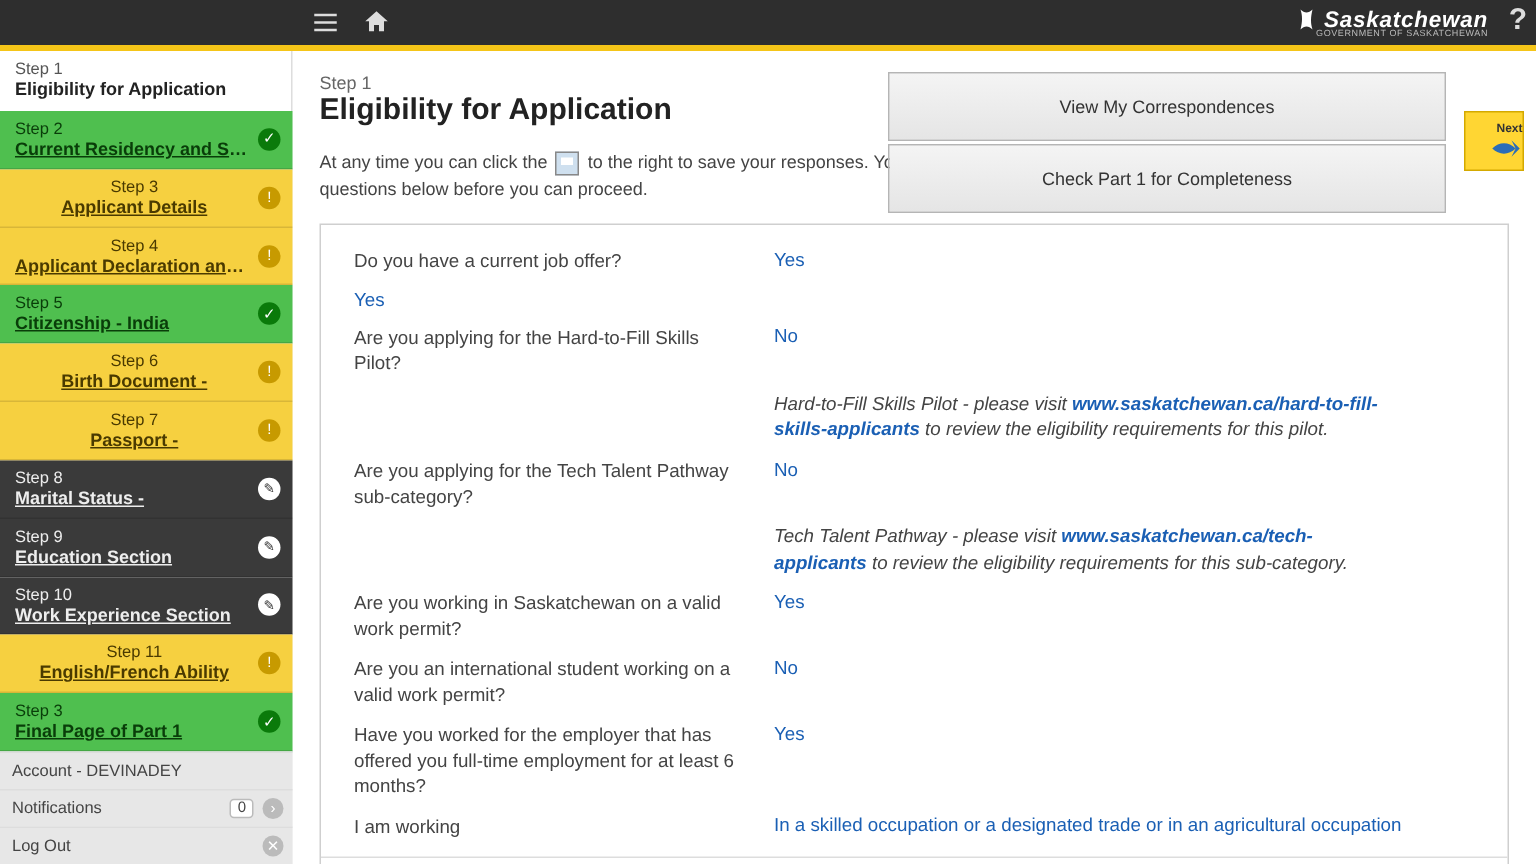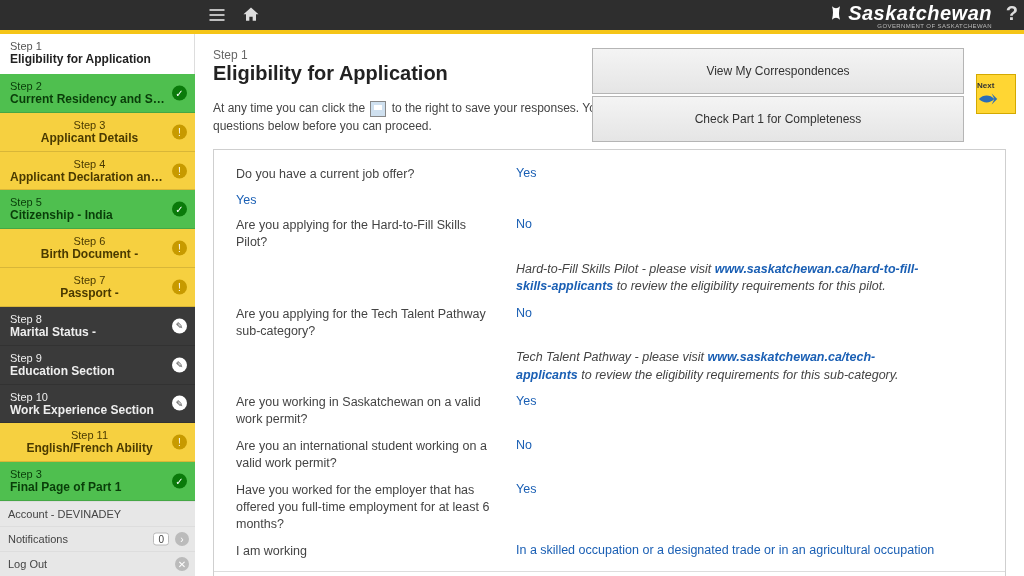--- a/index.html
+++ b/index.html
@@ -1,54 +1,54 @@
 <!DOCTYPE html>
 <html><head>
 <meta charset="utf-8">
 <style>
   * { box-sizing: border-box; margin: 0; padding: 0; font-family: Arial, Helvetica, sans-serif; }
   body { width: 1024px; height: 576px; overflow: hidden; background: #fff; }
   .topbar { height: 30px; background: #2e2e2e; display: flex; align-items: center; padding: 0 8px; position: relative; }
   .topbar .spacer { width: 195px; }
   .hamburger, .home { width: 28px; height: 28px; display: flex; align-items: center; justify-content: center; color: #ddd; margin-right: 6px; cursor: pointer; }
   .brand { position: absolute; right: 32px; top: 0; height: 30px; display: flex; flex-direction: column; align-items: flex-end; justify-content: center; color: #fff; }
-  .brand-main { font-size: 20px; font-style: italic; font-weight: bold; letter-spacing: .5px; display: flex; align-items: center; }
+  .brand-main { font-size: 15px; font-style: italic; font-weight: bold; letter-spacing: .5px; display: flex; align-items: center; }
   .brand-sub { font-size: 6px; color: #bbb; letter-spacing: .4px; margin-top: -2px; }
   .help-icon { position: absolute; right: 6px; top: 2px; color: #ddd; font-size: 20px; font-weight: bold; cursor: pointer; }
   .yellowbar { height: 4px; background: #f5c518; }
 
   .layout { display: flex; height: calc(576px - 34px); }
   .sidebar { width: 195px; background: #f1f1f1; display: flex; flex-direction: column; font-size: 12px; }
   .current-step { background: #fff; padding: 6px 10px 8px; border-right: 1px solid #ddd; }
   .current-step .num { font-size: 11px; color: #555; }
   .current-step .title { font-size: 12px; font-weight: bold; color: #222; }
 
   .step { position: relative; padding: 6px 26px 6px 10px; border-bottom: 1px solid rgba(0,0,0,.12); cursor: pointer; white-space: nowrap; overflow: hidden; text-overflow: ellipsis; }
   .step .num { font-size: 11px; }
-  .step .title { font-size: 12px; font-weight: bold; white-space: nowrap; overflow: hidden; text-overflow: ellipsis; }
+  .step .title { font-size: 12px; font-weight: bold; white-space: nowrap; overflow: hidden; text-overflow: ellipsis; text-decoration: underline; }
   .step.green { background: #4fbf4f; color: #0a3; }
   .step.green .num, .step.green .title { color: #093d09; }
   .step.yellow { background: #f6d040; color: #6a5200; }
   .step.yellow .num, .step.yellow .title { color: #4a3a00; text-align: center; }
   .step.dark { background: #3a3a3a; }
   .step.dark .num, .step.dark .title { color: #eee; }
   .step .badge { position: absolute; right: 8px; top: 50%; transform: translateY(-50%); width: 15px; height: 15px; border-radius: 50%; display: flex; align-items: center; justify-content: center; font-size: 10px; }
   .badge.check { background: #0a7a0a; color: #fff; }
   .badge.warn  { background: #c79a00; color: #fff; }
   .badge.edit  { background: #fff; color: #333; font-size: 9px; }
 
   .side-links { margin-top: auto; }
   .side-link { position: relative; padding: 6px 26px 6px 8px; border-top: 1px solid #ddd; background: #e7e7e7; font-size: 11px; color: #444; cursor: pointer; }
   .side-link .chev { position: absolute; right: 6px; top: 50%; transform: translateY(-50%); width: 14px; height: 14px; border-radius: 50%; background: #bbb; display: flex; align-items: center; justify-content: center; color: #fff; font-size: 10px; }
   .side-link .count { position: absolute; right: 26px; top: 50%; transform: translateY(-50%); font-size: 10px; border: 1px solid #bbb; border-radius: 3px; padding: 0 4px; background: #fff; }
 
   .main { flex: 1; padding: 14px 18px 10px 18px; position: relative; overflow: hidden; }
   .action-buttons { position: absolute; right: 60px; top: 14px; width: 372px; }
   .action-btn { width: 100%; height: 46px; border: 1px solid #b5b5b5; background: linear-gradient(#f4f4f4,#e5e5e5); font-size: 12px; font-weight: normal; color: #333; cursor: pointer; margin-bottom: 2px; }
-  .next-box { position: absolute; right: 8px; top: 40px; width: 40px; height: 40px; background: #ffd633; border: 1px solid #d4a900; display: flex; flex-direction: column; align-items: flex-start; justify-content: center; cursor: pointer; }
+  .next-box { position: absolute; right: 8px; top: 40px; width: 40px; height: 40px; background: #ffd633; border: 1px solid #d4a900; display: flex; flex-direction: column; align-items: flex-end; justify-content: center; cursor: pointer; }
   .next-box .lbl { font-size: 8px; font-weight: bold; color: #333; }
   .next-box svg { width: 22px; height: 18px; }
 
   .heading-step { color: #666; font-size: 12px; }
   .heading-title { font-size: 20px; font-weight: bold; color: #222; margin-bottom: 14px; }
   .intro { font-size: 12px; color: #444; line-height: 1.5; margin-bottom: 14px; max-width: 560px; }
   .intro .save-ico { display: inline-block; vertical-align: middle; width: 16px; height: 16px; border: 1px solid #888; background: #cfe0ef; position: relative; margin: 0 2px; }
   .intro .save-ico::after { content:""; position:absolute; top:3px; left:3px; right:3px; height:5px; background:#fff; }
 
   .panel { border: 1px solid #cfcfcf; padding: 16px 22px 14px; font-size: 12.5px; color: #333; }

